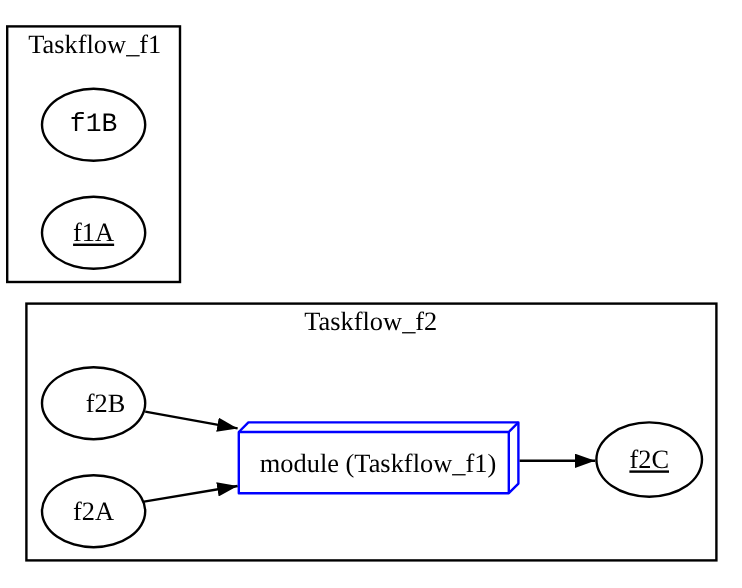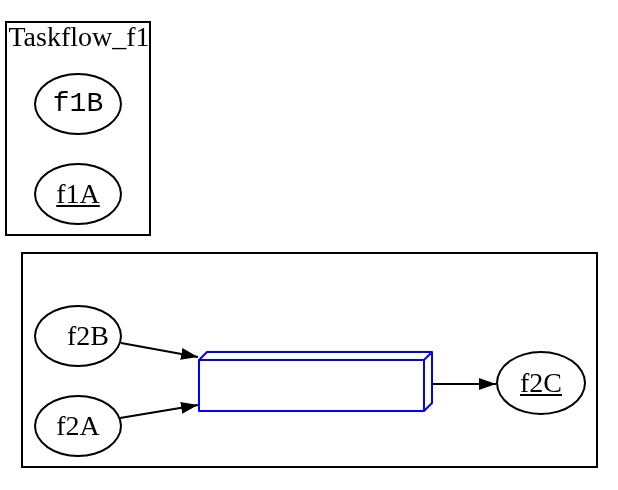--- a/index.html
+++ b/index.html
@@ -5,21 +5,21 @@
   html,body{margin:0;padding:0;background:#ffffff;}
   .canvas{
     position:relative;width:618px;height:490px;background:#ffffff;
     font-family:"Liberation Serif","DejaVu Serif",serif;color:#000;overflow:hidden;
   }
   .layer{position:absolute;left:0;top:0;width:618px;height:490px;}
   .cluster{position:absolute;border:2px solid #000;background:transparent;box-sizing:border-box;}
   .node-ellipse{position:absolute;border:2px solid #000;border-radius:50%;background:#ffffff;box-sizing:border-box;}
   .lbl{
     position:absolute;transform:translate(-50%,-50%);
-    font-size:28px;line-height:1;white-space:nowrap;
+    font-size:22px;line-height:1;white-space:nowrap;
   }
 </style>
 </head>
 <body>
 
 <div class="canvas">
 
   <svg class="layer" width="618" height="490" viewBox="0 0 618 490" xmlns="http://www.w3.org/2000/svg">
     <defs>
       <marker id="arrowhead" markerUnits="userSpaceOnUse" markerWidth="17" markerHeight="12" viewBox="0 0 17 12" refX="17" refY="6" orient="auto">
@@ -40,24 +40,26 @@
   <div class="cluster" style="left:5px;top:21px;width:146px;height:215px;"></div>
   <div class="lbl" style="left:79px;top:37px;">Taskflow_f1</div>
 
   <div class="node-ellipse" style="left:34px;top:73px;width:88px;height:62px;"></div>
   <div class="lbl" style="left:78px;top:104px;font-family:Liberation Mono, monospace;">f1B</div>
 
   <div class="node-ellipse" style="left:34px;top:163px;width:88px;height:62px;"></div>
   <div class="lbl" style="left:78px;top:194px;text-decoration:underline;">f1A</div>
 
   <div class="cluster" style="left:21px;top:252px;width:577px;height:216px;"></div>
+  <div class="lbl" style="left:309px;top:268px;">Taskflow_f2</div>
 
   <div class="node-ellipse" style="left:34px;top:305px;width:88px;height:62px;"></div>
   <div class="lbl" style="left:88px;top:336px;">f2B</div>
 
   <div class="node-ellipse" style="left:34px;top:395px;width:88px;height:62px;"></div>
   <div class="lbl" style="left:78px;top:426px;">f2A</div>
 
+  <div class="lbl" style="left:315px;top:386px;">module (Taskflow_f1)</div>
 
   <div class="node-ellipse" style="left:496px;top:351px;width:90px;height:64px;"></div>
   <div class="lbl" style="left:541px;top:383px;text-decoration:underline;">f2C</div>
 
 </div>
 
 </body></html>

